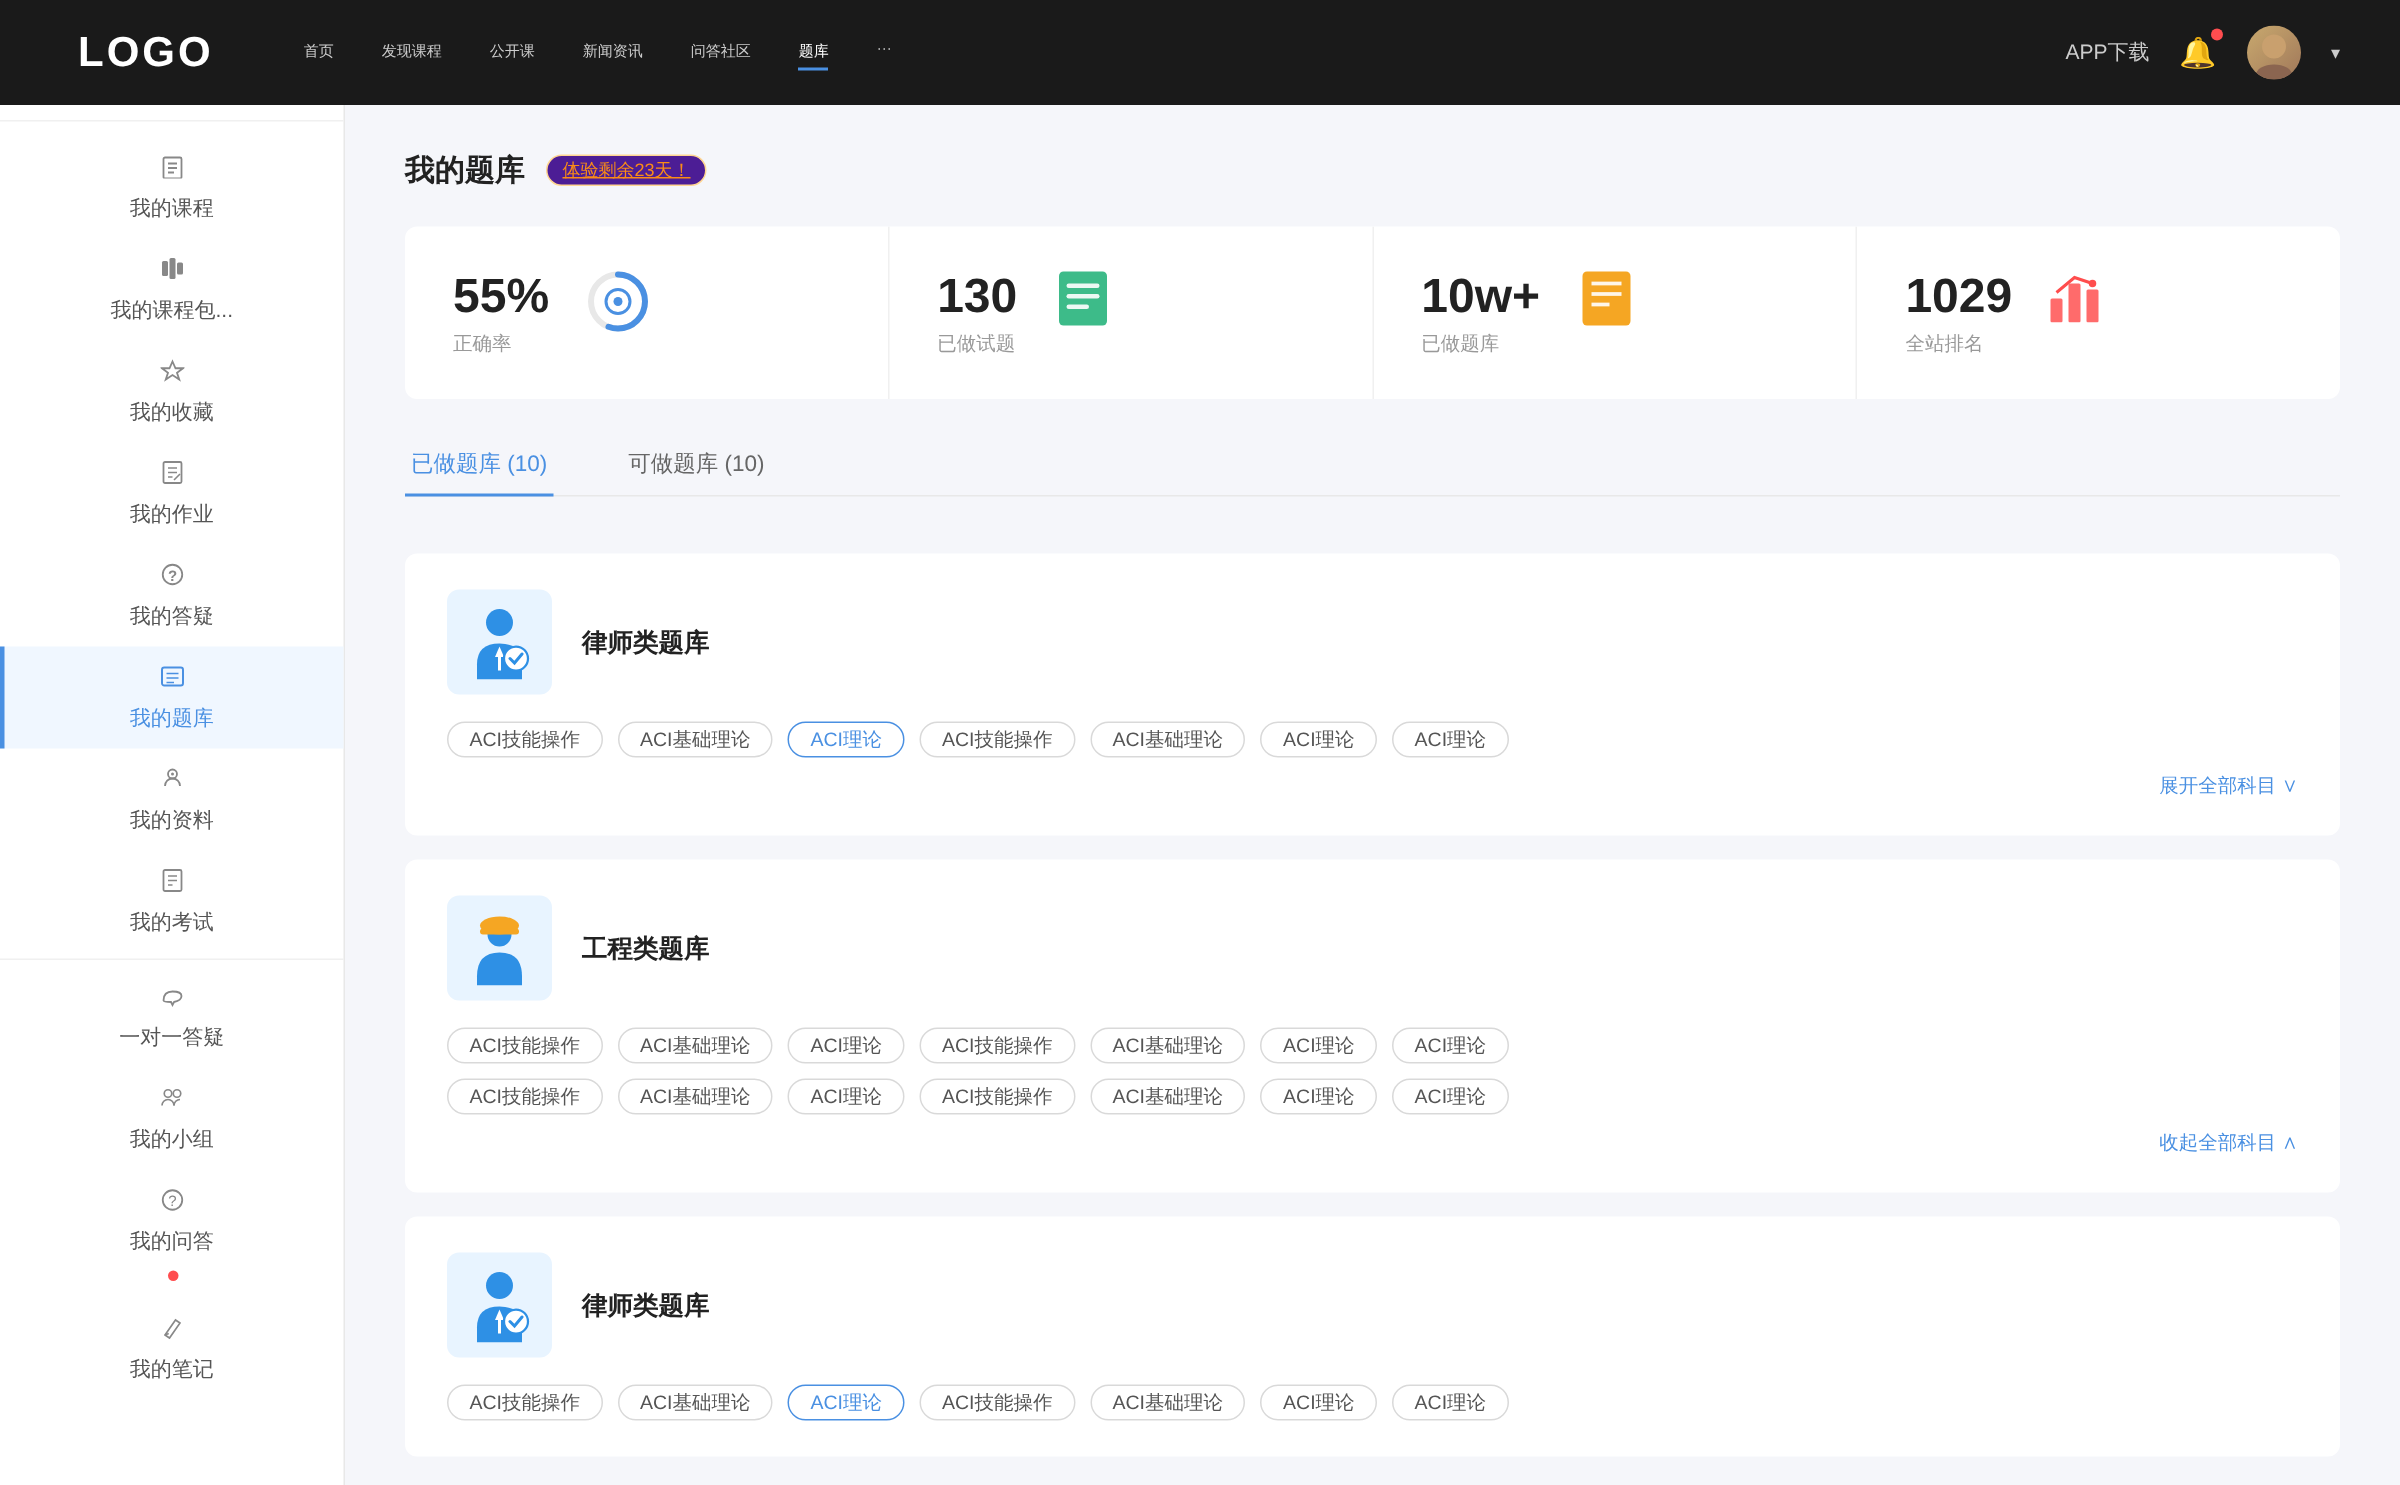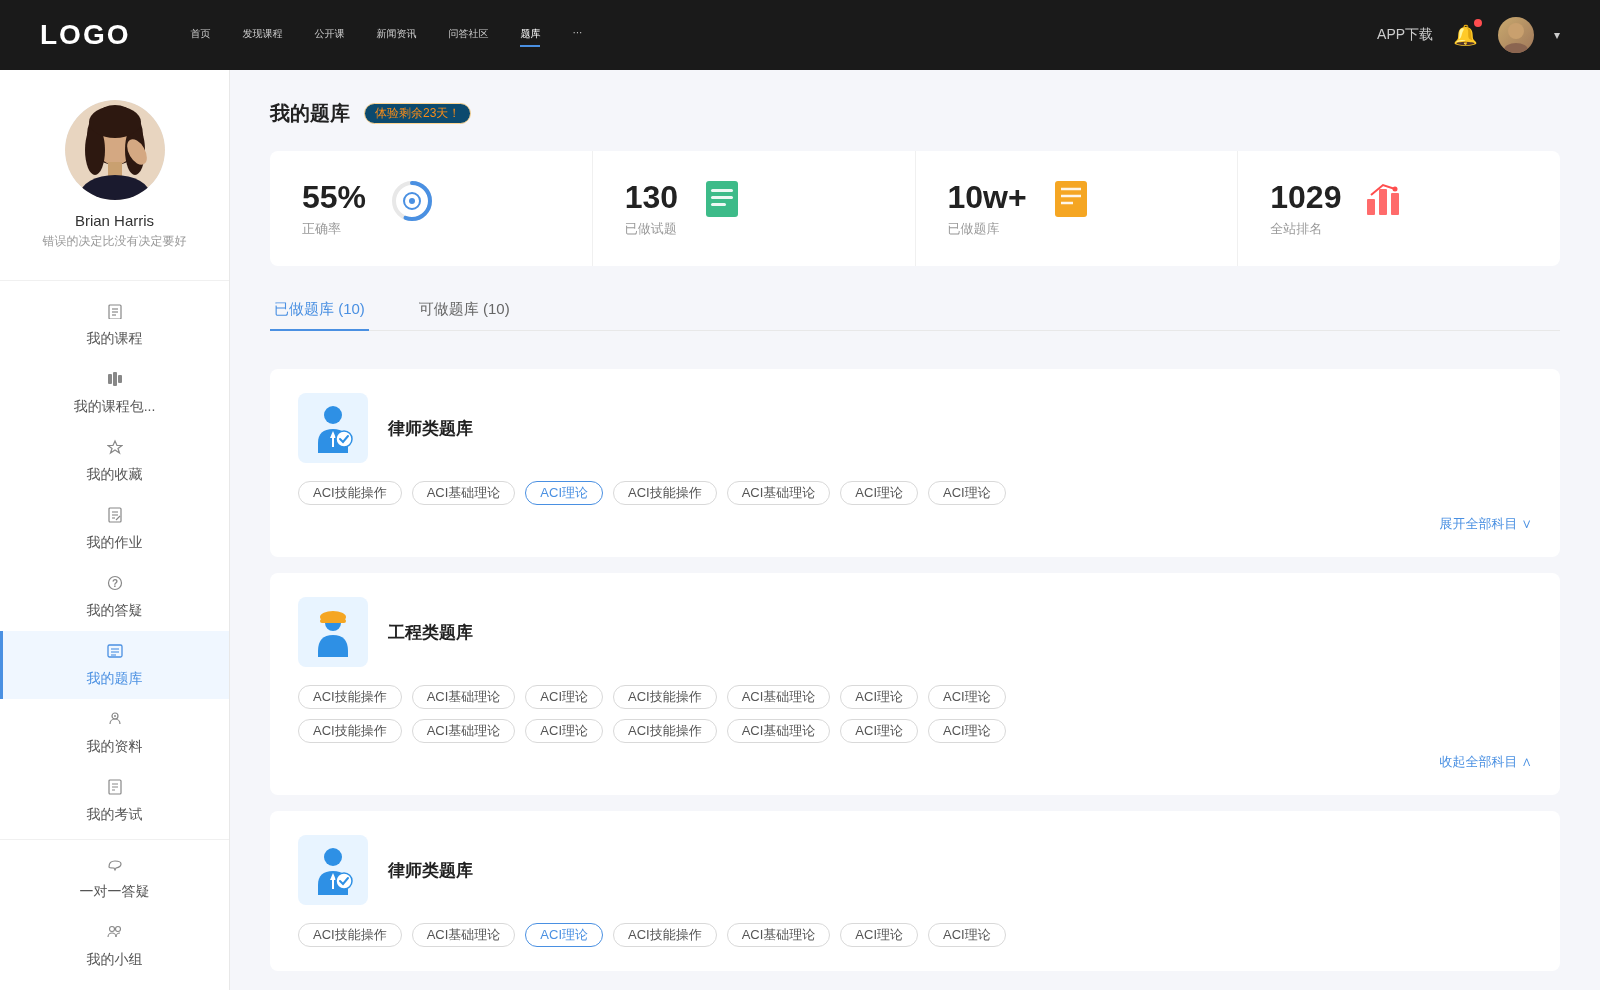--- a/index.html
+++ b/index.html
@@ -15,20 +15,21 @@
       position: fixed;
       top: 0; left: 0; right: 0;
       z-index: 100;
     }
     .navbar-logo {
       color: white;
       font-size: 28px;
       font-weight: bold;
       letter-spacing: 2px;
       margin-right: 60px;
+      margin-left: 12px;
     }
     .navbar-menu {
       display: flex;
       gap: 32px;
       flex: 1;
     }
     .navbar-menu-item {
       color: #ccc;
       font-size: 10px;
       cursor: pointer;
@@ -182,26 +183,27 @@
       align-items: center;
       gap: 14px;
       margin-bottom: 24px;
     }
     .page-title {
       font-size: 20px;
       font-weight: 600;
       color: #222;
     }
     .trial-badge {
-      background: #0c4a6e;
+      background: #4c1d95;
       border: 1px solid #ffd591;
       color: #fa8c16;
       font-size: 12px;
       padding: 1px 10px;
       border-radius: 12px;
+      text-decoration: underline;
     }
 
     
     .stats-row {
       display: flex;
       background: white;
       border-radius: 8px;
       margin-bottom: 24px;
       overflow: hidden;
     }
@@ -334,45 +336,20 @@
         </svg>
       </div>
     </div>
     <span class="navbar-dropdown-arrow">▾</span>
   </div>
 </nav>
 
 <div class="page-layout">
 
   <aside class="sidebar">
-    <div class="sidebar-profile">
-      <div class="sidebar-avatar">
-        
-        <svg width="100" height="100" viewBox="0 0 100 100" xmlns="http://www.w3.org/2000/svg">
-          <circle cx="50" cy="50" r="50" fill="#e8d5c0"></circle>
-
-          <ellipse cx="50" cy="35" rx="28" ry="30" fill="#2d1810"></ellipse>
-
-          <ellipse cx="50" cy="42" rx="20" ry="23" fill="#d4a882"></ellipse>
-
-          <ellipse cx="30" cy="50" rx="10" ry="25" fill="#2d1810"></ellipse>
-          <ellipse cx="70" cy="50" rx="10" ry="25" fill="#2d1810"></ellipse>
-
-          <ellipse cx="50" cy="22" rx="26" ry="16" fill="#2d1810"></ellipse>
-
-          <rect x="43" y="62" width="14" height="15" fill="#c9a070"></rect>
-
-          <ellipse cx="50" cy="95" rx="35" ry="20" fill="#1a1a2e"></ellipse>
-
-          <ellipse cx="72" cy="52" rx="8" ry="14" fill="#d4a882" transform="rotate(-30 72 52)"></ellipse>
-        </svg>
-      </div>
-      <div class="sidebar-name">Brian Harris</div>
-      <div class="sidebar-motto">错误的决定比没有决定要好</div>
-    </div>
 
     <div class="sidebar-divider"></div>
 
     <nav class="sidebar-menu">
       <div class="sidebar-menu-item">
         <span class="sidebar-menu-icon">
           <svg width="16" height="16" viewBox="0 0 16 16" fill="none">
               <rect x="2" y="2" width="12" height="14" rx="1" stroke="#888" stroke-width="1.2"></rect>
               <line x1="5" y1="6" x2="11" y2="6" stroke="#888" stroke-width="1.2"></line>
               <line x1="5" y1="9" x2="11" y2="9" stroke="#888" stroke-width="1.2"></line>

